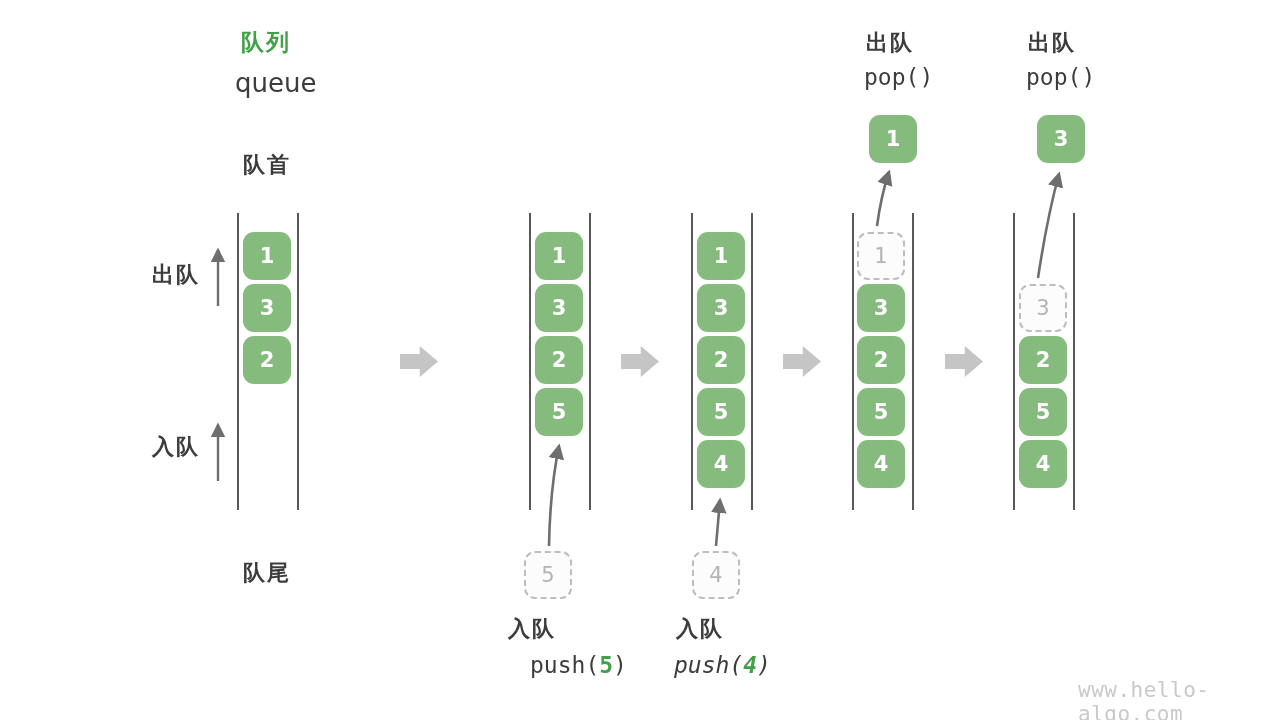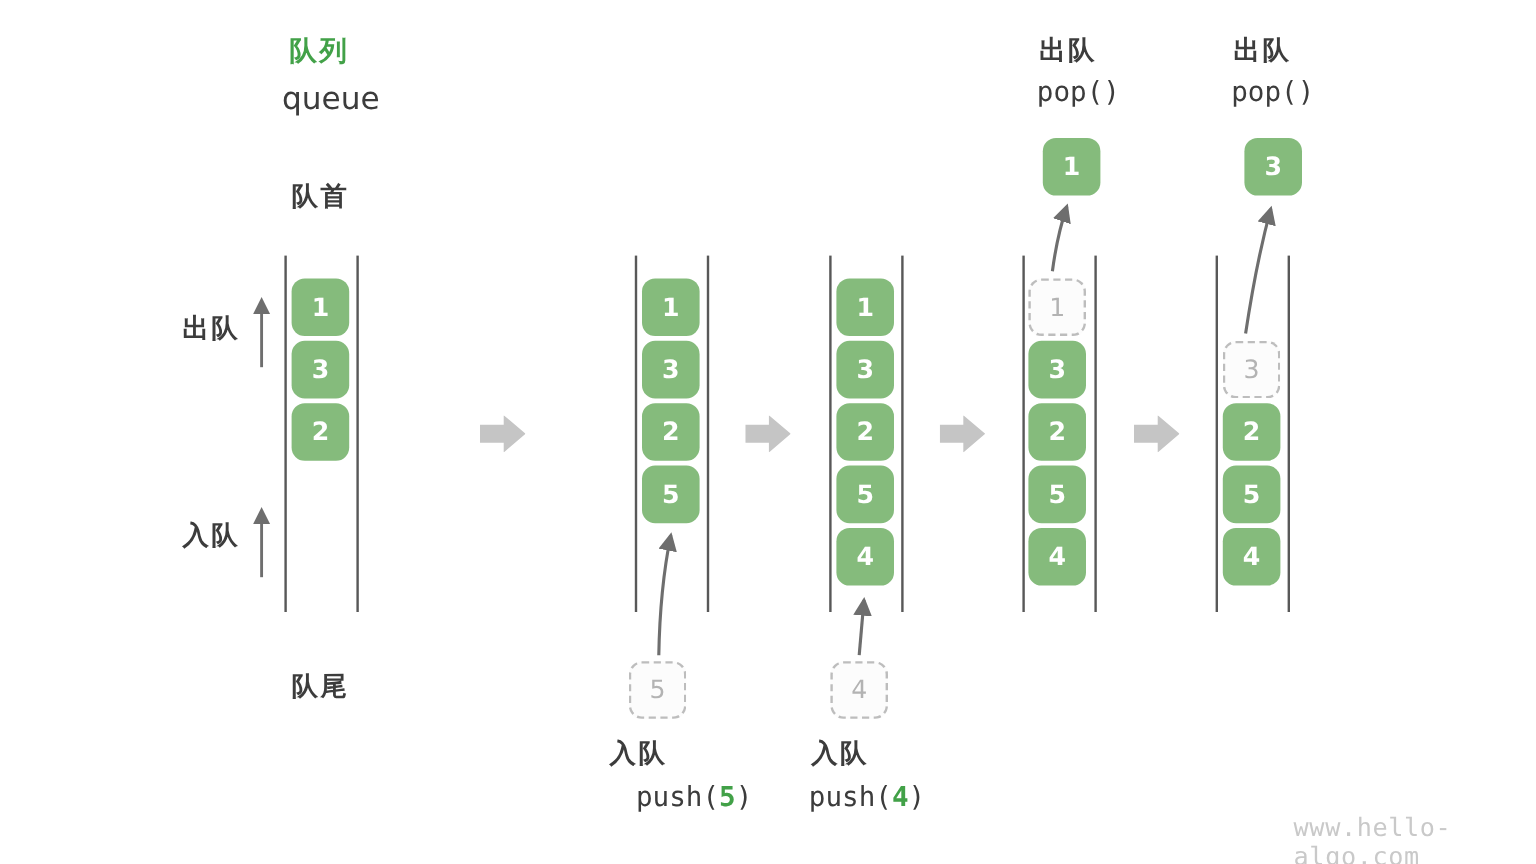--- a/index.html
+++ b/index.html
@@ -129,17 +129,17 @@
   </svg>
 
   <div class="zh" style="left:866px;top:30px;">出队</div>
   <div class="code" style="left:864px;top:64px;">pop()</div>
   <div class="zh" style="left:1028px;top:30px;">出队</div>
   <div class="code" style="left:1026px;top:64px;">pop()</div>
 
   <div class="zh" style="left:508px;top:616px;">入队</div>
   <div class="code" style="left:530px;top:652px;"><span>push(</span><span class="arg">5</span><span>)</span></div>
   <div class="zh" style="left:676px;top:616px;">入队</div>
-  <div class="code" style="left:674px;top:652px;"><span>push(</span><span class="arg">4</span><span>)</span></div>
+  <div class="code" style="left:674px;top:652px;font-style:italic;"><span>push(</span><span class="arg">4</span><span>)</span></div>
 
   <div class="watermark" style="left:1078px;top:678px;">www.hello-algo.com</div>
 
 </div>
 
 </body></html>

